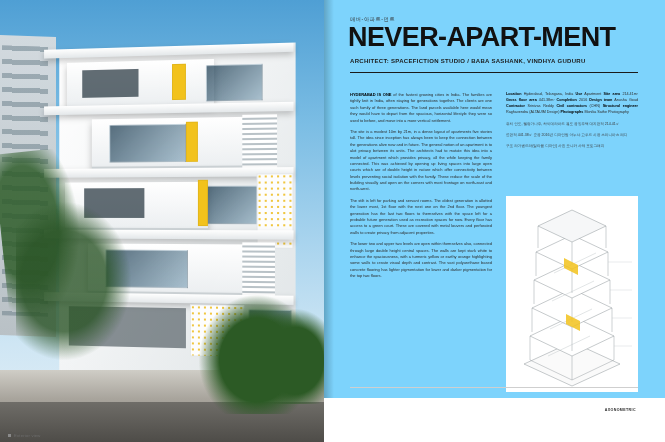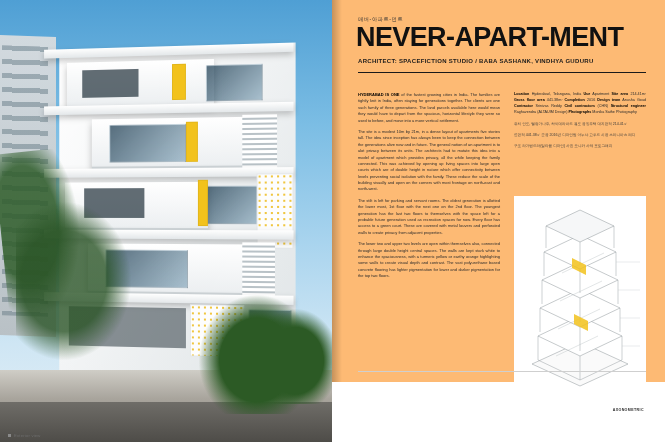--- a/index.html
+++ b/index.html
@@ -145,22 +145,22 @@
     background: #8a8a8a;
     margin-right: 3px;
     vertical-align: middle;
   }
 
   
   .right-page {
     position: relative;
     width: 333px;
     height: 382px;
-    background: #fdba74;
-    padding: 0;
+    background: #7dd3fc;
+    padding: 8px;
   }
   .gutter {
     position: absolute;
     left: 0; top: 0;
     width: 10px; height: 100%;
     background: linear-gradient(90deg, rgba(0,0,0,.22), rgba(0,0,0,0));
     z-index: 5;
     pointer-events: none;
   }
   .kicker {

